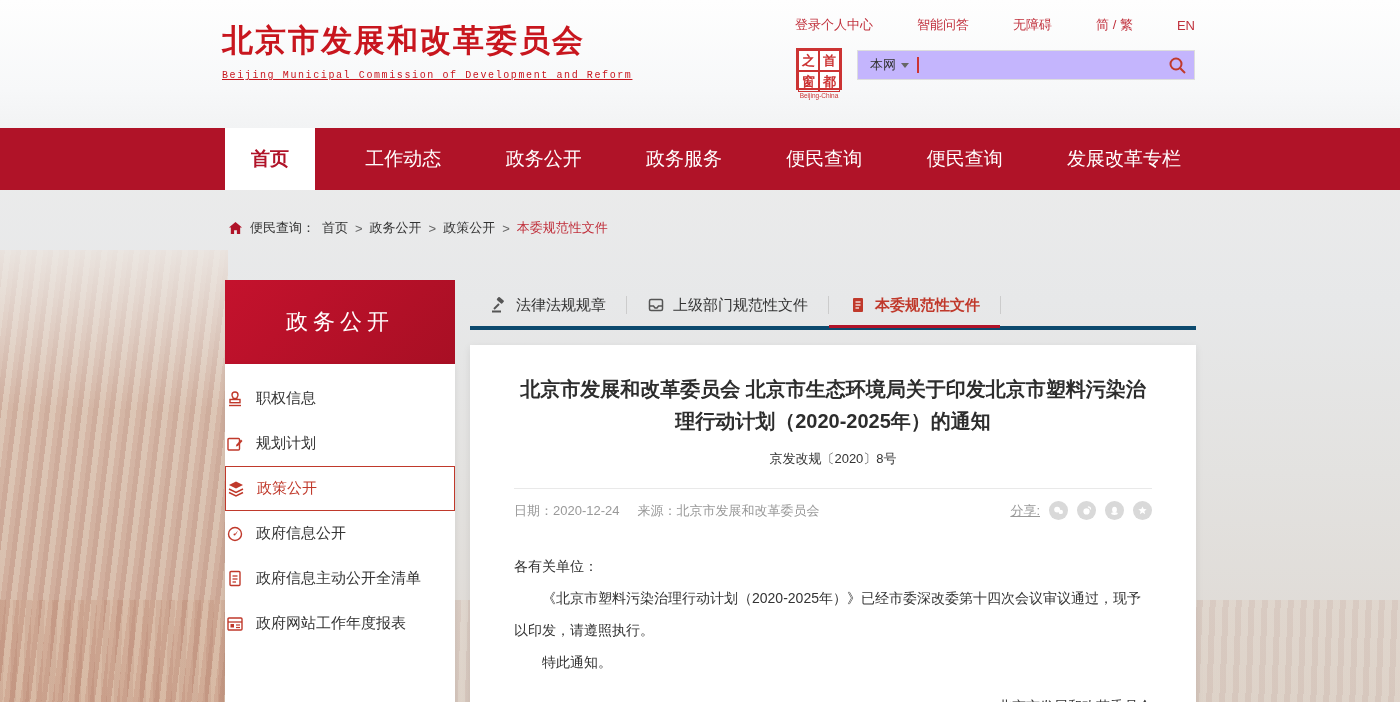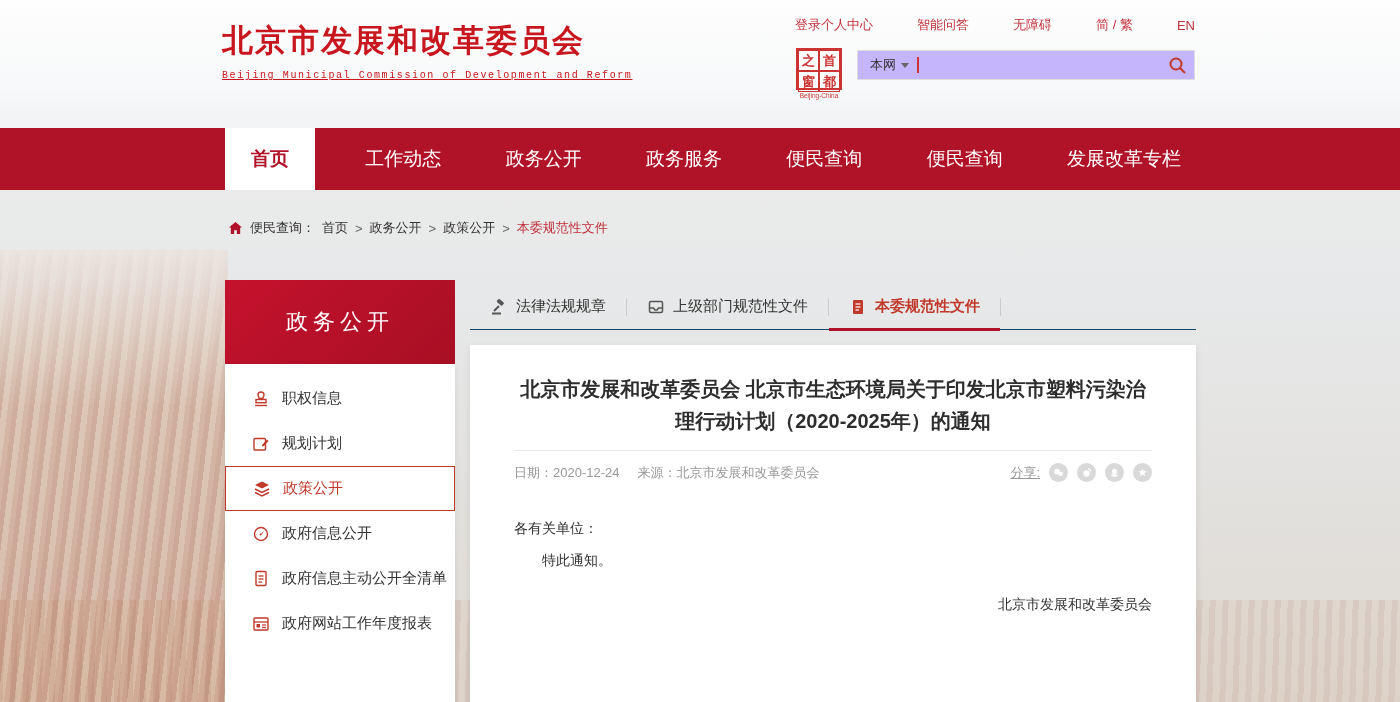--- a/index.html
+++ b/index.html
@@ -47,27 +47,27 @@
   .crumbs{position:absolute;left:228px;top:219px;display:flex;align-items:center;gap:7px;font-size:13px;color:#333;}
   .crumbs a{color:#333;text-decoration:none;cursor:pointer;}
   .crumbs .sep{color:#666;}
   .crumbs .current{color:#c0303c;}
 
   
   .sidebar{position:absolute;left:225px;top:280px;width:230px;}
   .side-head{height:84px;background:linear-gradient(135deg,#c4122d 0%,#a80f24 100%);display:flex;align-items:center;justify-content:center;
     color:#fff;font-size:22px;letter-spacing:5px;}
   .side-list{background:#fff;padding:12px 0 30px 0;list-style:none;margin:0;box-shadow:0 2px 6px rgba(0,0,0,.08);}
-  .side-item{height:45px;display:flex;align-items:center;padding-left:26px;box-sizing:border-box;font-size:15px;color:#333;cursor:pointer;}
+  .side-item{height:45px;display:flex;align-items:center;box-sizing:border-box;font-size:15px;color:#333;cursor:pointer;}
   .side-item .si{width:20px;height:20px;margin-right:11px;flex:0 0 20px;color:#c0392b;}
   .side-item.active{border:1px solid #c0392b;color:#c0392b;}
   .side-item span{white-space:nowrap;}
 
   
-  .tabsrow{position:absolute;left:470px;top:284px;width:726px;height:46px;display:flex;align-items:center;border-bottom:1px solid #0c4a6e;box-sizing:border-box;}
+  .tabsrow{position:absolute;left:470px;top:284px;width:726px;height:46px;display:flex;align-items:center;border-bottom:4px solid #0c4a6e;box-sizing:border-box;}
   .tab{position:relative;display:flex;align-items:center;gap:8px;font-size:15px;color:#333;padding:0 20px;height:100%;cursor:pointer;white-space:nowrap;}
   .tab .ti{width:18px;height:18px;color:#555;}
   .tab.active{color:#c0392b;font-weight:bold;}
   .tab.active .ti{color:#c0392b;}
   .tab.active::after{content:"";position:absolute;left:0;right:0;bottom:-2px;height:3px;background:#b01328;}
   .tab-div{width:1px;height:18px;background:#ccc;}
 
   
   .article{position:absolute;left:470px;top:345px;width:726px;height:480px;background:#fff;box-sizing:border-box;
     padding:0 44px;box-shadow:0 2px 8px rgba(0,0,0,.08);}
@@ -241,20 +241,21 @@
       <line x1="6.5" y1="9" x2="11.5" y2="9" stroke="#fff" stroke-width="1.2"></line>
       <line x1="6.5" y1="12" x2="10" y2="12" stroke="#fff" stroke-width="1.2"></line>
     </svg>
     <span>本委规范性文件</span>
   </div>
   <div class="tab-div"></div>
 </div>
 
 <div class="article">
   <h1 class="art-title">北京市发展和改革委员会 北京市生态环境局关于印发北京市塑料污染治理行动计划（2020-2025年）的通知</h1>
+  <div class="art-docnum">京发改规〔2020〕8号</div>
 
   <div class="meta">
     <div class="meta-left">
       <span>日期：2020-12-24</span>
       <span>来源：北京市发展和改革委员会</span>
     </div>
     <div class="share">
       <span>分享:</span>
       <span class="share-ic">
         <svg viewBox="0 0 12 12">
@@ -277,16 +278,17 @@
       <span class="share-ic">
         <svg viewBox="0 0 12 12">
             <path d="M6 1.5 L7.3 4.4 10.5 4.7 8.1 6.8 8.8 10 6 8.3 3.2 10 3.9 6.8 1.5 4.7 4.7 4.4 Z" fill="#fff"></path>
           </svg>
       </span>
     </div>
   </div>
 
   <div class="body">
     <p>各有关单位：</p>
+    <p class="ind">《北京市塑料污染治理行动计划（2020-2025年）》已经市委深改委第十四次会议审议通过，现予以印发，请遵照执行。</p>
     <p class="ind">特此通知。</p>
     <div class="signature">北京市发展和改革委员会</div>
   </div>
 </div>
 
 </body></html>

